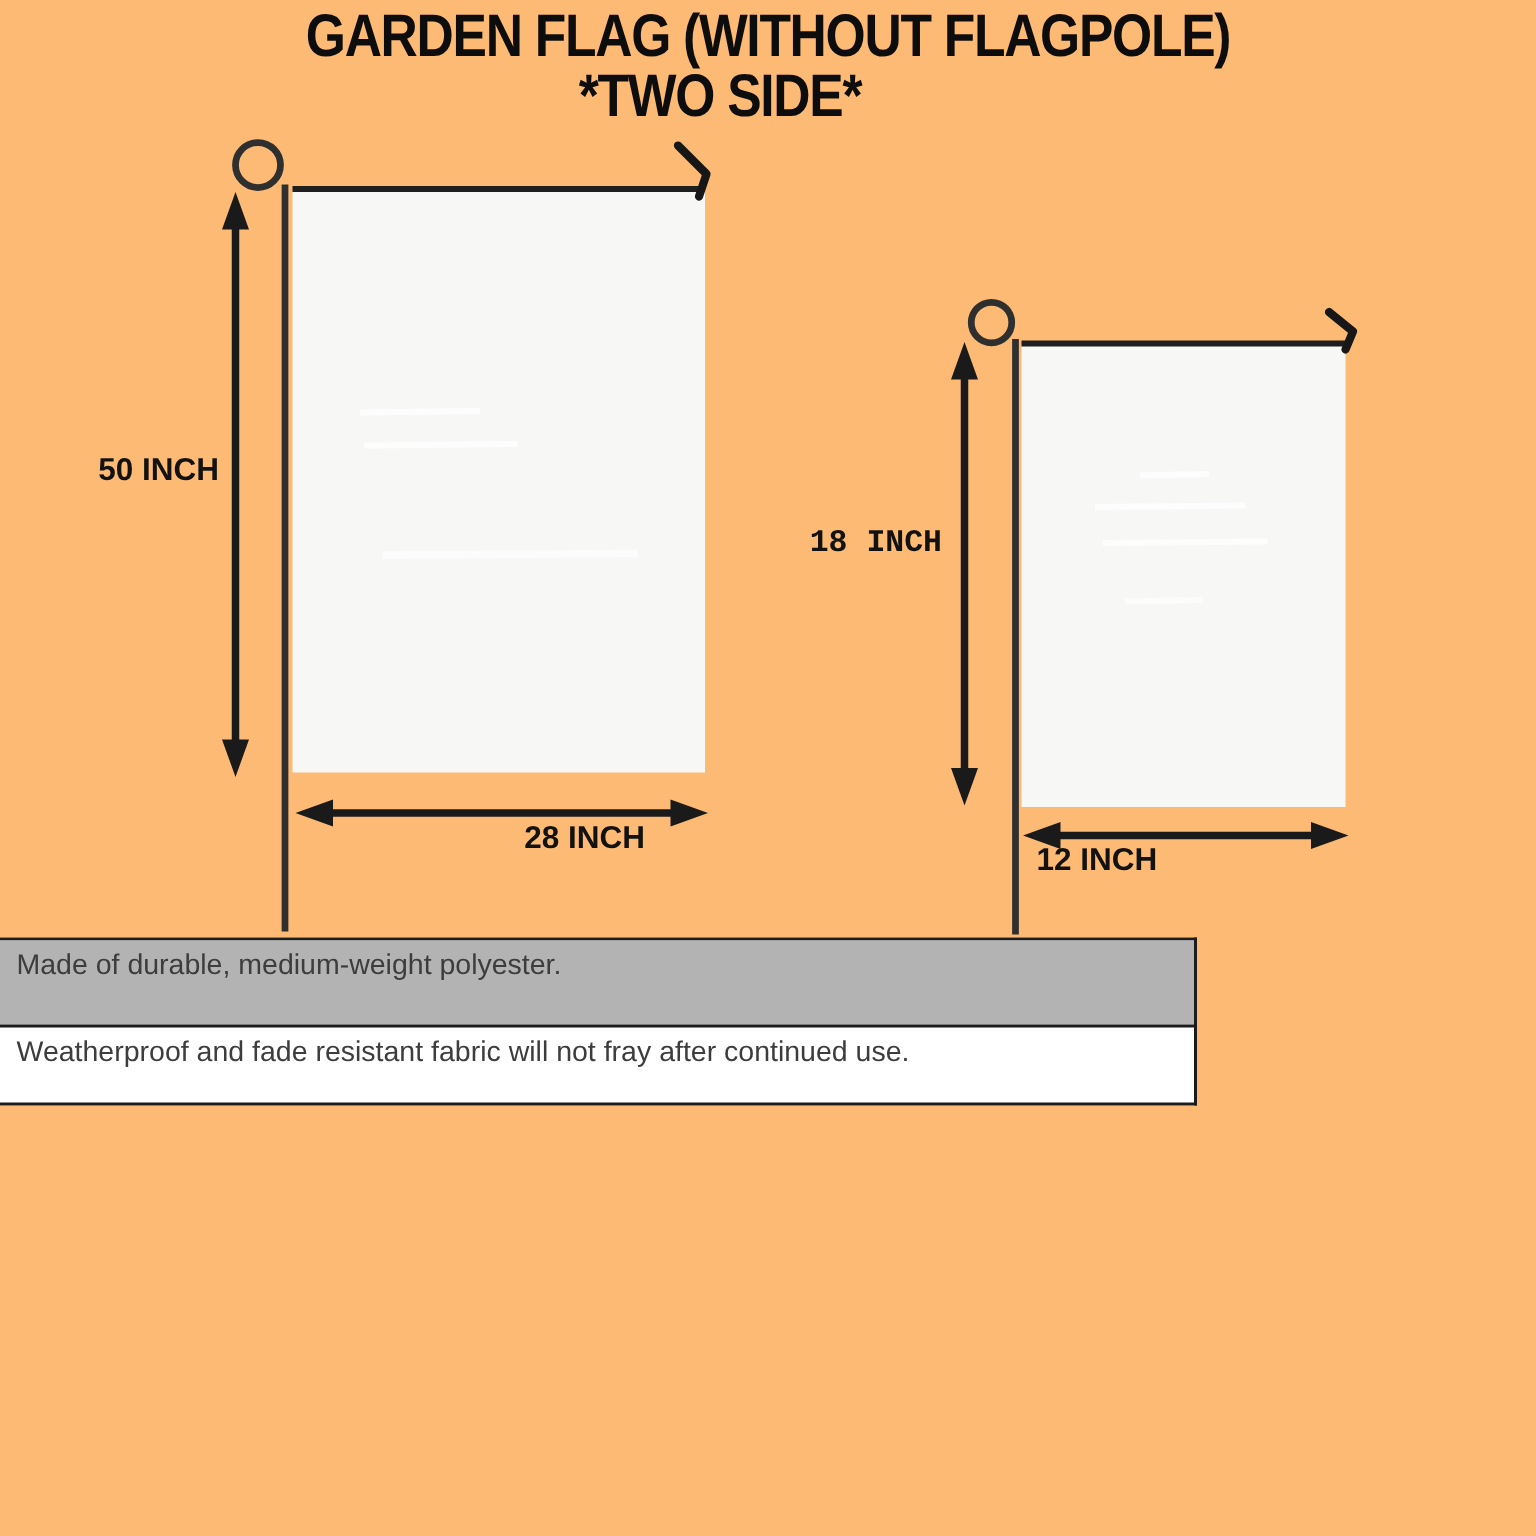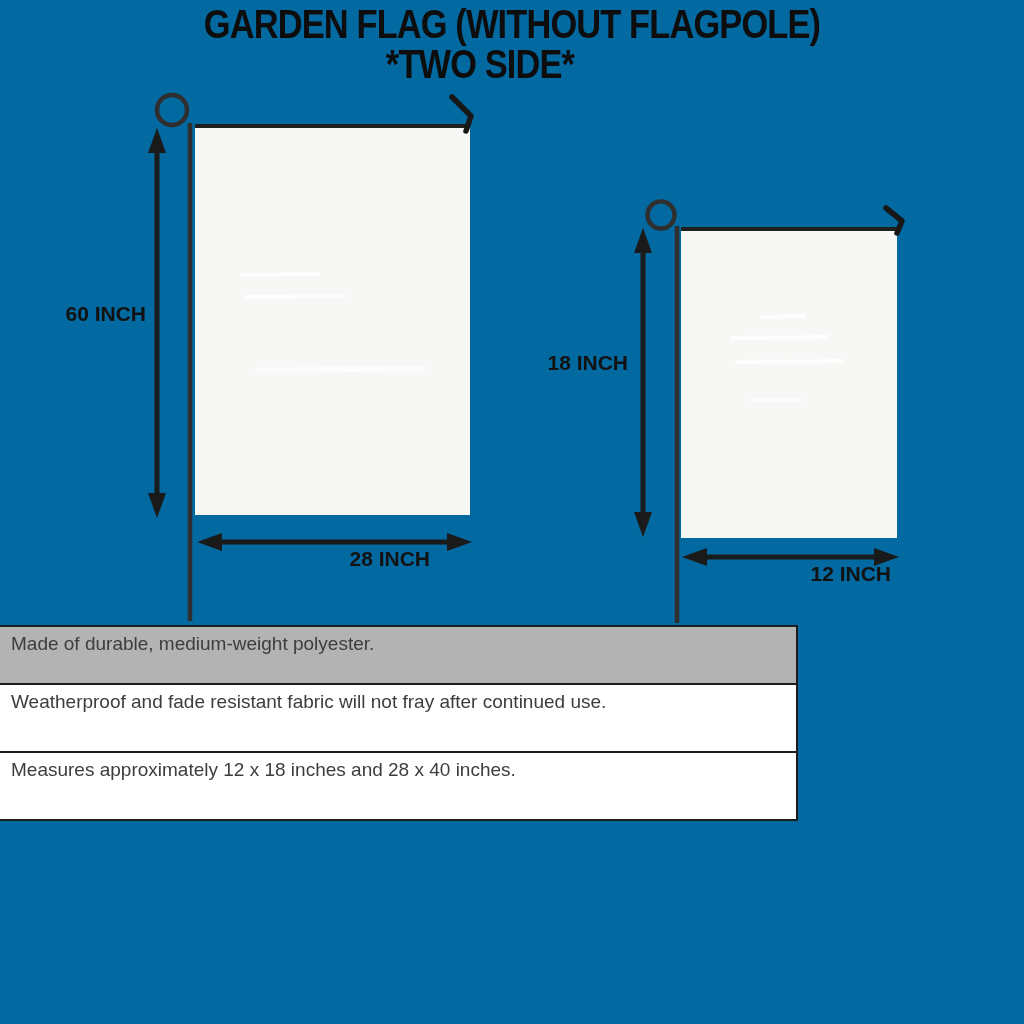--- a/index.html
+++ b/index.html
@@ -1,46 +1,46 @@
 <!DOCTYPE html>
 <html><head>
 <meta charset="utf-8">
 <style>
   html,body{margin:0;padding:0;background:#ffffff;}
   .canvas{
-    position:relative;width:1024px;height:1024px;background:#0369a1;overflow:hidden;
+    position:relative;width:1024px;height:1024px;background:#fdba74;overflow:hidden;
     font-family:"Liberation Sans",sans-serif;
   }
   
   .title-line{
     position:absolute;left:0;width:1024px;text-align:center;
     font-weight:bold;font-size:40px;line-height:40px;letter-spacing:-1px;
     color:#0d0d0d;white-space:nowrap;
   }
   .title-line1{top:4px;transform:scaleX(0.86);}
   .title-line2{top:44px;transform:translateX(-32px) scaleX(0.86);}
   
   .diagram{position:absolute;left:0;top:85px;width:1024px;height:545px;}
   
   .dim-label{
     position:absolute;font-weight:bold;font-size:21px;color:#121212;
     white-space:nowrap;
   }
   .dim-40{left:26px;top:302px;width:120px;text-align:right;}
-  .dim-18{left:508px;top:351px;width:120px;text-align:right;}
+  .dim-18{left:508px;top:351px;width:120px;text-align:right;font-family:Liberation Mono, monospace;}
   .dim-28{left:230px;top:547px;width:200px;text-align:right;}
-  .dim-12{left:691px;top:562px;width:200px;text-align:right;}
+  .dim-12{left:691px;top:562px;width:200px;text-align:left;}
   
   .features-table{
     position:absolute;left:0;top:625px;width:798px;
     border:2px solid #1c1c1c;border-left:none;
     box-sizing:border-box;background:#ffffff;
   }
   .feature-row{
-    box-sizing:border-box;height:68px;padding:5px 11px;
+    box-sizing:border-box;height:52px;padding:5px 11px;
     font-size:19px;line-height:24px;color:#3d3d3d;
   }
   .feature-row:first-child{height:56px;}
   .feature-row + .feature-row{border-top:2px solid #1c1c1c;}
   .feature-row.shaded{background:#b3b3b3;}
 </style>
 </head>
 <body>
 
 <div class="canvas">
@@ -91,30 +91,27 @@
       <polygon points="643,537 634,512 652,512" fill="#1a1a1a"></polygon>
     </g>
 
     <g>
       <line x1="703" y1="557" x2="878" y2="557" stroke="#1a1a1a" stroke-width="5"></line>
       <polygon points="682,557 707,548 707,566" fill="#1a1a1a"></polygon>
       <polygon points="899,557 874,548 874,566" fill="#1a1a1a"></polygon>
     </g>
   </svg>
 
-  <div class="dim-label dim-40">60 INCH</div>
+  <div class="dim-label dim-40">50 INCH</div>
   <div class="dim-label dim-28">28 INCH</div>
   <div class="dim-label dim-18">18 INCH</div>
   <div class="dim-label dim-12">12 INCH</div>
 
   <div class="features-table">
     <div class="feature-row shaded">
       <span>Made of durable, medium-weight polyester.</span>
     </div>
     <div class="feature-row">
       <span>Weatherproof and fade resistant fabric will not fray after continued use.</span>
     </div>
-    <div class="feature-row">
-      <span>Measures approximately 12 x 18 inches and 28 x 40 inches.</span>
-    </div>
   </div>
 
 </div>
 
 </body></html>

